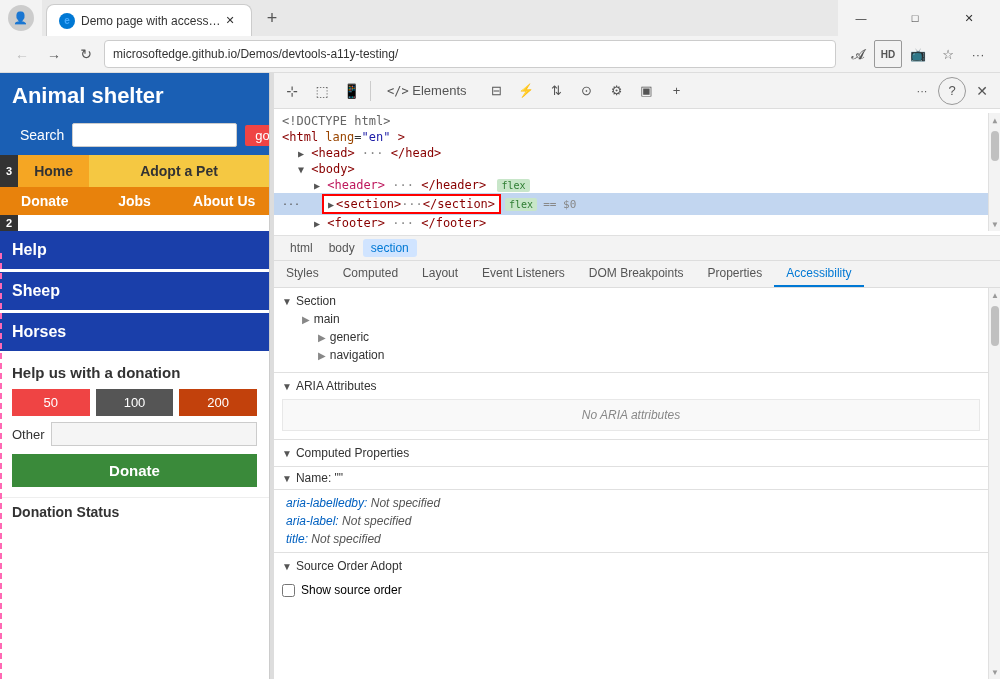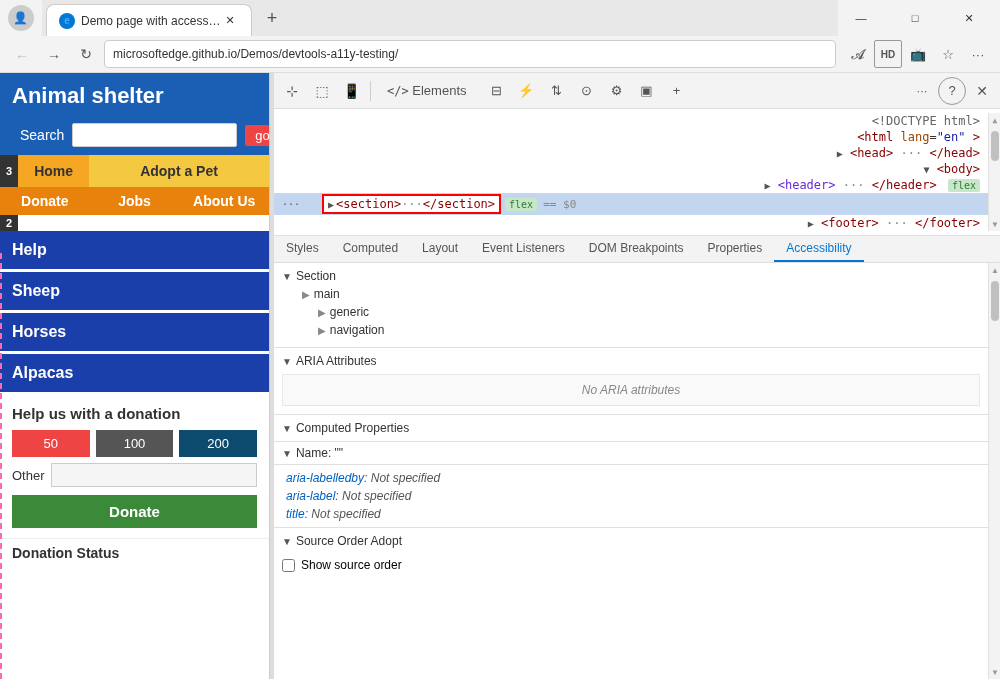--- a/index.html
+++ b/index.html
@@ -97,29 +97,28 @@
     </div>
 
     <div style="display:flex; background:white;">
       <div style="background:#333; color:white; font-size:11px; padding:2px 6px; font-weight:bold;">2</div>
     </div>
 
     <div>
       <div style="background:#1a3faa; color:white; font-size:16px; font-weight:bold; padding:10px 12px; margin-bottom:3px; cursor:pointer;">Help</div>
       <div style="background:#1a3faa; color:white; font-size:16px; font-weight:bold; padding:10px 12px; margin-bottom:3px; cursor:pointer;">Sheep</div>
       <div style="background:#1a3faa; color:white; font-size:16px; font-weight:bold; padding:10px 12px; margin-bottom:3px; cursor:pointer;">Horses</div>
-      <div style="background:#1a3faa; color:white; font-size:16px; font-weight:bold; padding:10px 12px; margin-bottom:3px; cursor:pointer;">Alpacas</div>
     </div>
 
     <div style="padding:10px 12px; background:white;">
       <div style="font-size:15px; font-weight:bold; color:#333; margin-bottom:8px;">Help us with a donation</div>
       <div style="display:flex; gap:6px; margin-bottom:6px;">
         <button style="background:#ef4444; color:white; border:none; padding:6px 12px; font-size:13px; cursor:pointer; flex:1;">50</button>
         <button style="background:#555; color:white; border:none; padding:6px 12px; font-size:13px; cursor:pointer; flex:1;">100</button>
-        <button style="background:#0c4a6e; color:white; border:none; padding:6px 12px; font-size:13px; cursor:pointer; flex:1;">200</button>
+        <button style="background:#c2410c; color:white; border:none; padding:6px 12px; font-size:13px; cursor:pointer; flex:1;">200</button>
       </div>
       <div style="display:flex; align-items:center; gap:6px; margin-bottom:8px;">
         <span style="font-size:13px; color:#333;">Other</span>
         <input style="flex: 1 1 0%; height: 24px; border: 1px solid rgb(204, 204, 204); padding: 0px 4px; font-size: 12px; background: rgb(245, 245, 245);">
       </div>
       <button style="width:100%; background:#3a8a3a; color:white; border:none; padding:8px; font-size:15px; font-weight:bold; cursor:pointer;">Donate</button>
     </div>
 
     <div style="padding:6px 12px; background:white; border-top:1px solid #eee;">
       <div style="font-size:14px; font-weight:bold; color:#333;">Donation Status</div>
@@ -156,40 +155,40 @@
       <div style="margin-left:auto; display:flex; gap:2px;">
         <div style="width:28px; height:28px; display:flex; align-items:center; justify-content:center; cursor:pointer; font-size:11px; color:#555;">···</div>
         <div style="width:28px; height:28px; display:flex; align-items:center; justify-content:center; cursor:pointer; font-size:13px; color:#555; border-radius:50%; border:1px solid #999;">?</div>
         <div style="width:28px; height:28px; display:flex; align-items:center; justify-content:center; cursor:pointer; font-size:14px; color:#555;">✕</div>
       </div>
     </div>
 
     <div style="background:white; border-bottom:1px solid #e0e0e0; padding:4px 0; font-family:Consolas,monospace; font-size:12px; flex-shrink:0;">
 
       <div style="display:flex;">
-        <div style="flex:1; overflow:hidden;text-align:right;">
+        <div style="flex:1; overflow:hidden;">
           <div style="padding:1px 8px; color:#666; cursor:pointer;">&lt;!DOCTYPE html&gt;</div>
           <div style="padding:1px 8px; cursor:pointer;">
             <span style="color:#880000;">&lt;html</span>
             <span style="color:#994500;"> lang</span><span style="color:#333;">=</span><span style="color:#1a1aa6;">"en"</span>
             <span style="color:#880000;">&gt;</span>
           </div>
           <div style="padding:1px 8px 1px 24px; cursor:pointer;">
             <span style="color:#555; font-size:10px;">▶</span>
             <span style="color:#880000;">&lt;head&gt;</span>
             <span style="color:#888;"> ··· </span>
             <span style="color:#880000;">&lt;/head&gt;</span>
           </div>
           <div style="padding:1px 8px 1px 24px; cursor:pointer;">
             <span style="color:#555; font-size:10px;">▼</span>
             <span style="color:#880000;">&lt;body&gt;</span>
           </div>
           <div style="padding:1px 8px 1px 40px; cursor:pointer;">
             <span style="color:#555; font-size:10px;">▶</span>
-            <span style="color:#6d28d9;">&lt;header&gt;</span>
+            <span style="color:#be185d;">&lt;header&gt;</span>
             <span style="color:#888;"> ··· </span>
             <span style="color:#880000;">&lt;/header&gt;</span>
             <span style="background:#c8e6c9; color:#2e7d32; font-size:10px; padding:1px 4px; border-radius:2px; margin-left:4px;">flex</span>
           </div>
 
           <div style="padding:1px 0 1px 8px; cursor:pointer; background:#c2d6f0; display:flex; align-items:center;">
             <span style="color:#555; font-size:10px; margin-right:2px;">···</span>
             <span style="display:inline-flex; align-items:center; border:2px solid red; padding:1px 4px; background:white; margin-left:20px;">
               <span style="color:#555; font-size:10px; margin-right:2px;">▶</span>
               <span style="color:#880000;">&lt;section&gt;</span>
@@ -209,20 +208,25 @@
         <div style="width:12px; background:#f3f3f3; border-left:1px solid #e0e0e0; display:flex; flex-direction:column;">
           <div style="width:12px; height:14px; display:flex; align-items:center; justify-content:center; font-size:8px; color:#999; cursor:pointer;">▲</div>
           <div style="flex:1; position:relative;">
             <div style="width:8px; height:30px; background:#c0c0c0; border-radius:4px; margin:0 auto; margin-top:4px;"></div>
           </div>
           <div style="width:12px; height:14px; display:flex; align-items:center; justify-content:center; font-size:8px; color:#999; cursor:pointer;">▼</div>
         </div>
       </div>
     </div>
 
+    <div style="background:#f3f3f3; border-bottom:1px solid #ddd; padding:3px 8px; display:flex; gap:0; flex-shrink:0;">
+      <span style="padding:2px 8px; font-size:12px; cursor:pointer; color:#555; border-radius:3px;">html</span>
+      <span style="padding:2px 8px; font-size:12px; cursor:pointer; color:#555; border-radius:3px;">body</span>
+      <span style="padding:2px 8px; font-size:12px; cursor:pointer; color:#0078d4; border-radius:3px; background:#d0e4ff;">section</span>
+    </div>
 
     <div style="background:#f3f3f3; border-bottom:1px solid #ddd; display:flex; overflow-x:auto; flex-shrink:0;">
       <div style="padding:5px 12px; font-size:12px; cursor:pointer; color:#555; border-bottom:2px solid transparent; white-space:nowrap;">Styles</div>
       <div style="padding:5px 12px; font-size:12px; cursor:pointer; color:#555; border-bottom:2px solid transparent; white-space:nowrap;">Computed</div>
       <div style="padding:5px 12px; font-size:12px; cursor:pointer; color:#555; border-bottom:2px solid transparent; white-space:nowrap;">Layout</div>
       <div style="padding:5px 12px; font-size:12px; cursor:pointer; color:#555; border-bottom:2px solid transparent; white-space:nowrap;">Event Listeners</div>
       <div style="padding:5px 12px; font-size:12px; cursor:pointer; color:#555; border-bottom:2px solid transparent; white-space:nowrap;">DOM Breakpoints</div>
       <div style="padding:5px 12px; font-size:12px; cursor:pointer; color:#555; border-bottom:2px solid transparent; white-space:nowrap;">Properties</div>
       <div style="padding:5px 12px; font-size:12px; cursor:pointer; color:#0078d4; border-bottom:2px solid #0078d4; white-space:nowrap;">Accessibility</div>
     </div>

